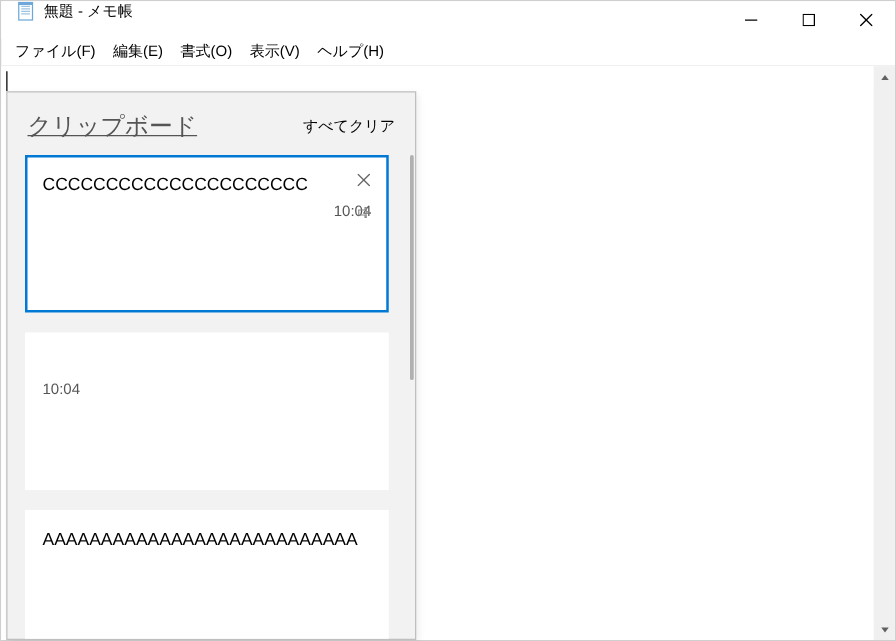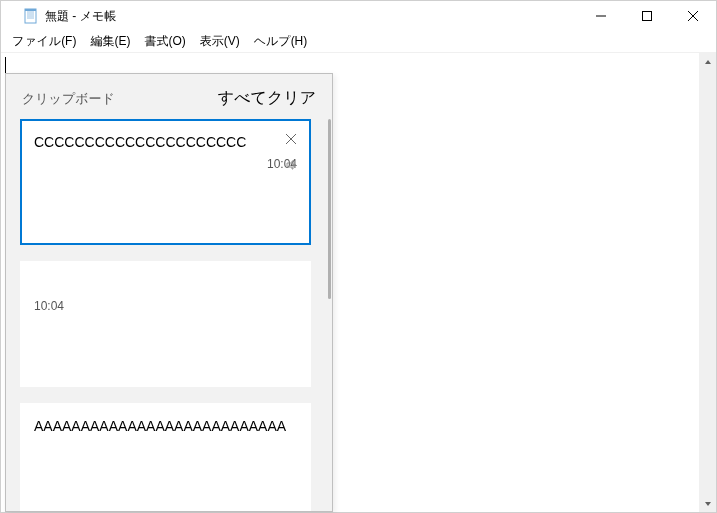--- a/index.html
+++ b/index.html
@@ -1,20 +1,20 @@
 <!DOCTYPE html>
 <html><head>
 <meta charset="utf-8">
 <style>
   * { box-sizing: border-box; margin: 0; padding: 0; }
   html, body { width: 717px; height: 513px; font-family: "Yu Gothic UI", "Meiryo", "MS Gothic", sans-serif; background: #fff; overflow: hidden; }
   .window { width: 717px; height: 513px; border: 1px solid #cfcfcf; position: relative; background: #fff; }
 
   
-  .titlebar { height: 30px; display: flex; align-items: center; padding-left: 22px; background: #fff; }
+  .titlebar { height: 30px; display: flex; align-items: flex-start; padding-left: 12px; background: #fff; }
   .titlebar .app-icon { width: 16px; height: 16px; margin-right: 6px; display: flex; align-items: center; justify-content: center; }
   .titlebar .title { font-size: 12px; color: #000; flex: 1; }
   .win-controls { display: flex; height: 100%; }
   .win-btn { width: 46px; height: 30px; display: flex; align-items: center; justify-content: center; color: #000; }
 
   
   .menubar { height: 22px; display: flex; align-items: flex-end; padding: 0 4px; border-bottom: 1px solid #f0f0f0; }
   .menuitem { font-size: 12px; padding: 2px 7px; color: #000; }
 
   
@@ -24,22 +24,22 @@
   @keyframes blink { 50% { opacity: 0; } }
 
   
   .vscroll { position: absolute; top: 52px; right: 0; bottom: 0; width: 17px; background: #f0f0f0; display: flex; flex-direction: column; }
   .vscroll .arrow { height: 17px; display:flex; align-items:center; justify-content:center; color:#606060; font-size:10px; }
   .vscroll .track { flex: 1; background: #f0f0f0; }
 
   
   .clipboard-panel { position: absolute; left: 4px; top: 72px; width: 328px; height: 439px; background: #f2f2f2; border: 1px solid #bfbfbf; box-shadow: 2px 2px 6px rgba(0,0,0,.08); display: flex; flex-direction: column; }
   .cp-header { display: flex; align-items: center; justify-content: space-between; padding: 14px 16px 10px; }
-  .cp-title { font-size: 13px; color: #555; }
-  .cp-clear { font-size: 16px; color: #000; }
+  .cp-title { font-size: 19px; color: #555; text-decoration: underline; }
+  .cp-clear { font-size: 12px; color: #000; }
   .cp-scroll { position: relative; flex: 1; overflow: hidden; }
   .cp-list { position: absolute; inset: 0 8px 0 0; padding: 0 13px 0 14px; overflow: hidden; }
   .cp-item { background: #fff; margin-bottom: 16px; padding: 14px 14px 12px; min-height: 126px; position: relative; display: flex; flex-direction: row; }
   .cp-item.selected { border: 2px solid #0078d4; padding: 12px 12px 10px; }
   .cp-content { font-size: 14px; color: #000; flex: 1; word-break: break-all; line-height: 1.3; }
   .cp-time { font-size: 12px; color: #555; margin-top: 24px; }
   .cp-actions { position: absolute; right: 10px; top: 10px; display: flex; flex-direction: column; gap: 10px; }
   .cp-action { width: 16px; height: 16px; display: flex; align-items: center; justify-content: center; color: #666; font-size: 12px; }
   .cp-vscroll { position: absolute; right: 0; top: 0; bottom: 0; width: 6px; }
   .cp-thumb { position: absolute; right: 1px; top: 0; width: 3px; height: 180px; background: #b0b0b0; border-radius: 2px; }

